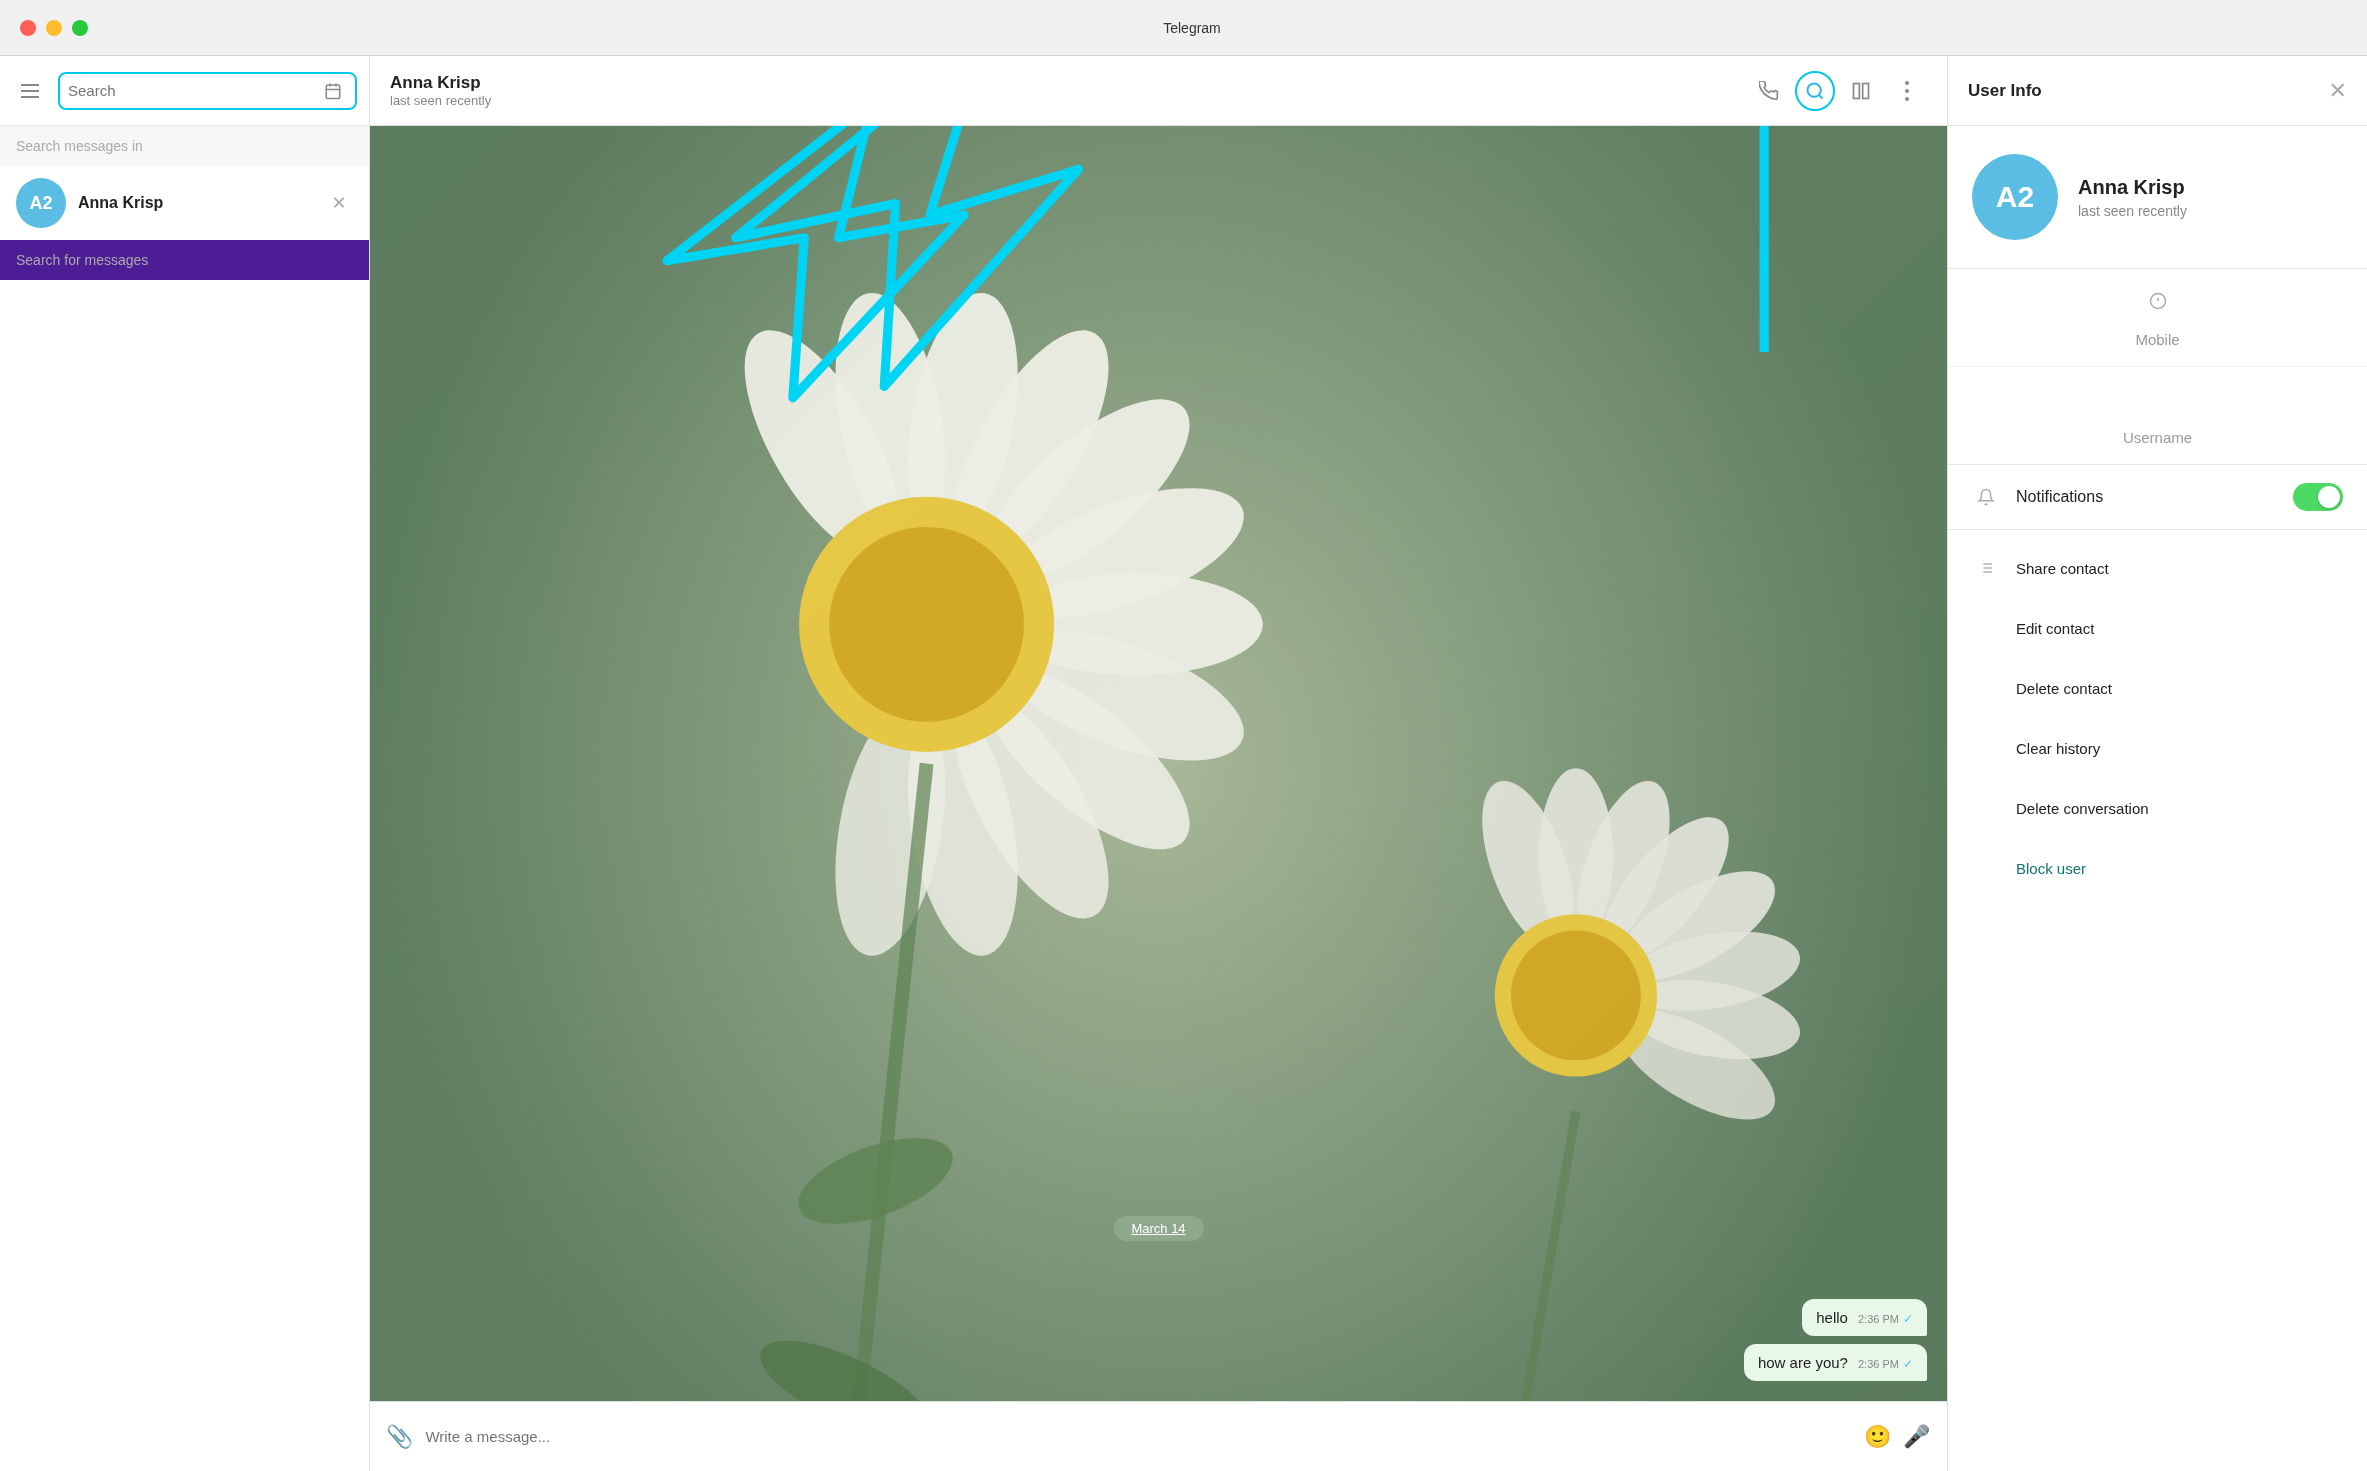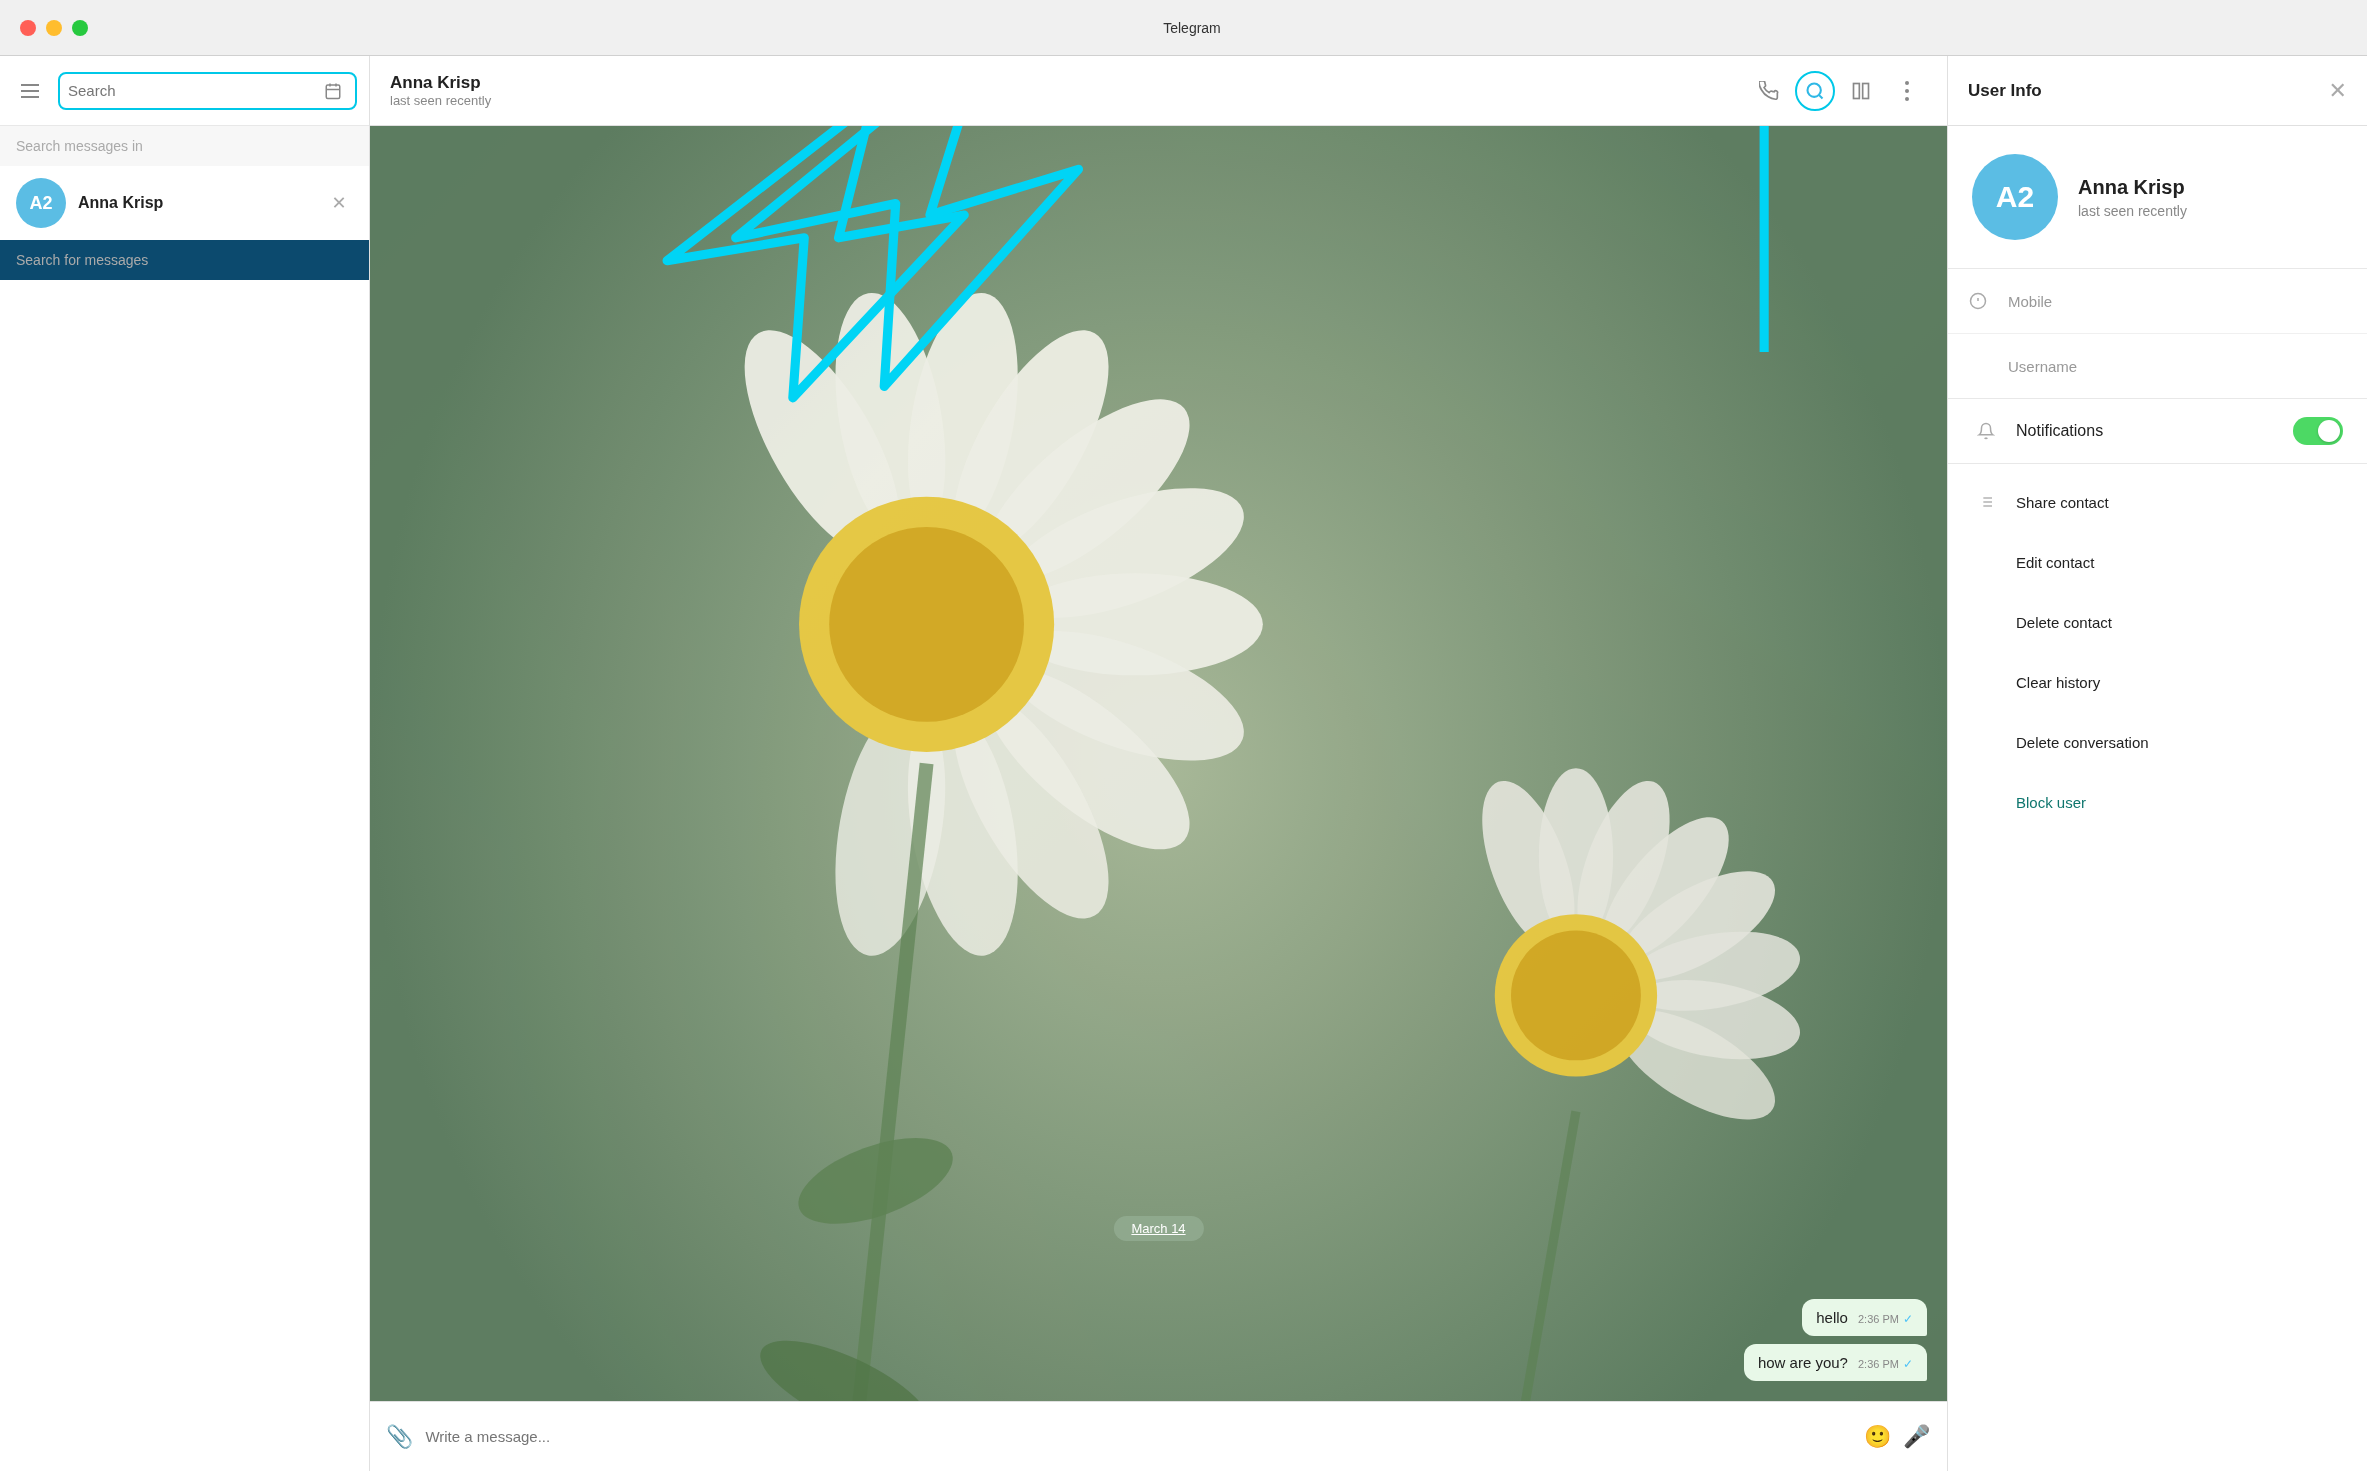--- a/index.html
+++ b/index.html
@@ -123,21 +123,21 @@
     .contact-close-btn {
       width: 28px; height: 28px;
       display: flex; align-items: center; justify-content: center;
       cursor: pointer; background: none; border: none; color: #aaa; font-size: 18px;
     }
 
     .search-for-messages {
       padding: 12px 16px;
       font-size: 14px;
       color: #aaa;
-      background: #0c4a6e;
+      background: #4c1d95;
     }
 
     
     .chat-area {
       flex: 1;
       display: flex;
       flex-direction: column;
       background: #e5ddd5;
       overflow: hidden;
     }
@@ -323,20 +323,21 @@
 
     .info-section {
       border-bottom: 1px solid #e8e8e8;
     }
     .info-row {
       display: flex;
       align-items: center;
       padding: 18px 16px;
       gap: 16px;
       border-bottom: 1px solid #f0f0f0;
+      flex-direction: column;
     }
     .info-row:last-child { border-bottom: none; }
     .info-icon {
       width: 28px; height: 28px;
       display: flex; align-items: center; justify-content: center;
       color: #aaa; font-size: 18px; flex-shrink: 0;
     }
     .info-label {
       font-size: 15px;
       color: #999;

